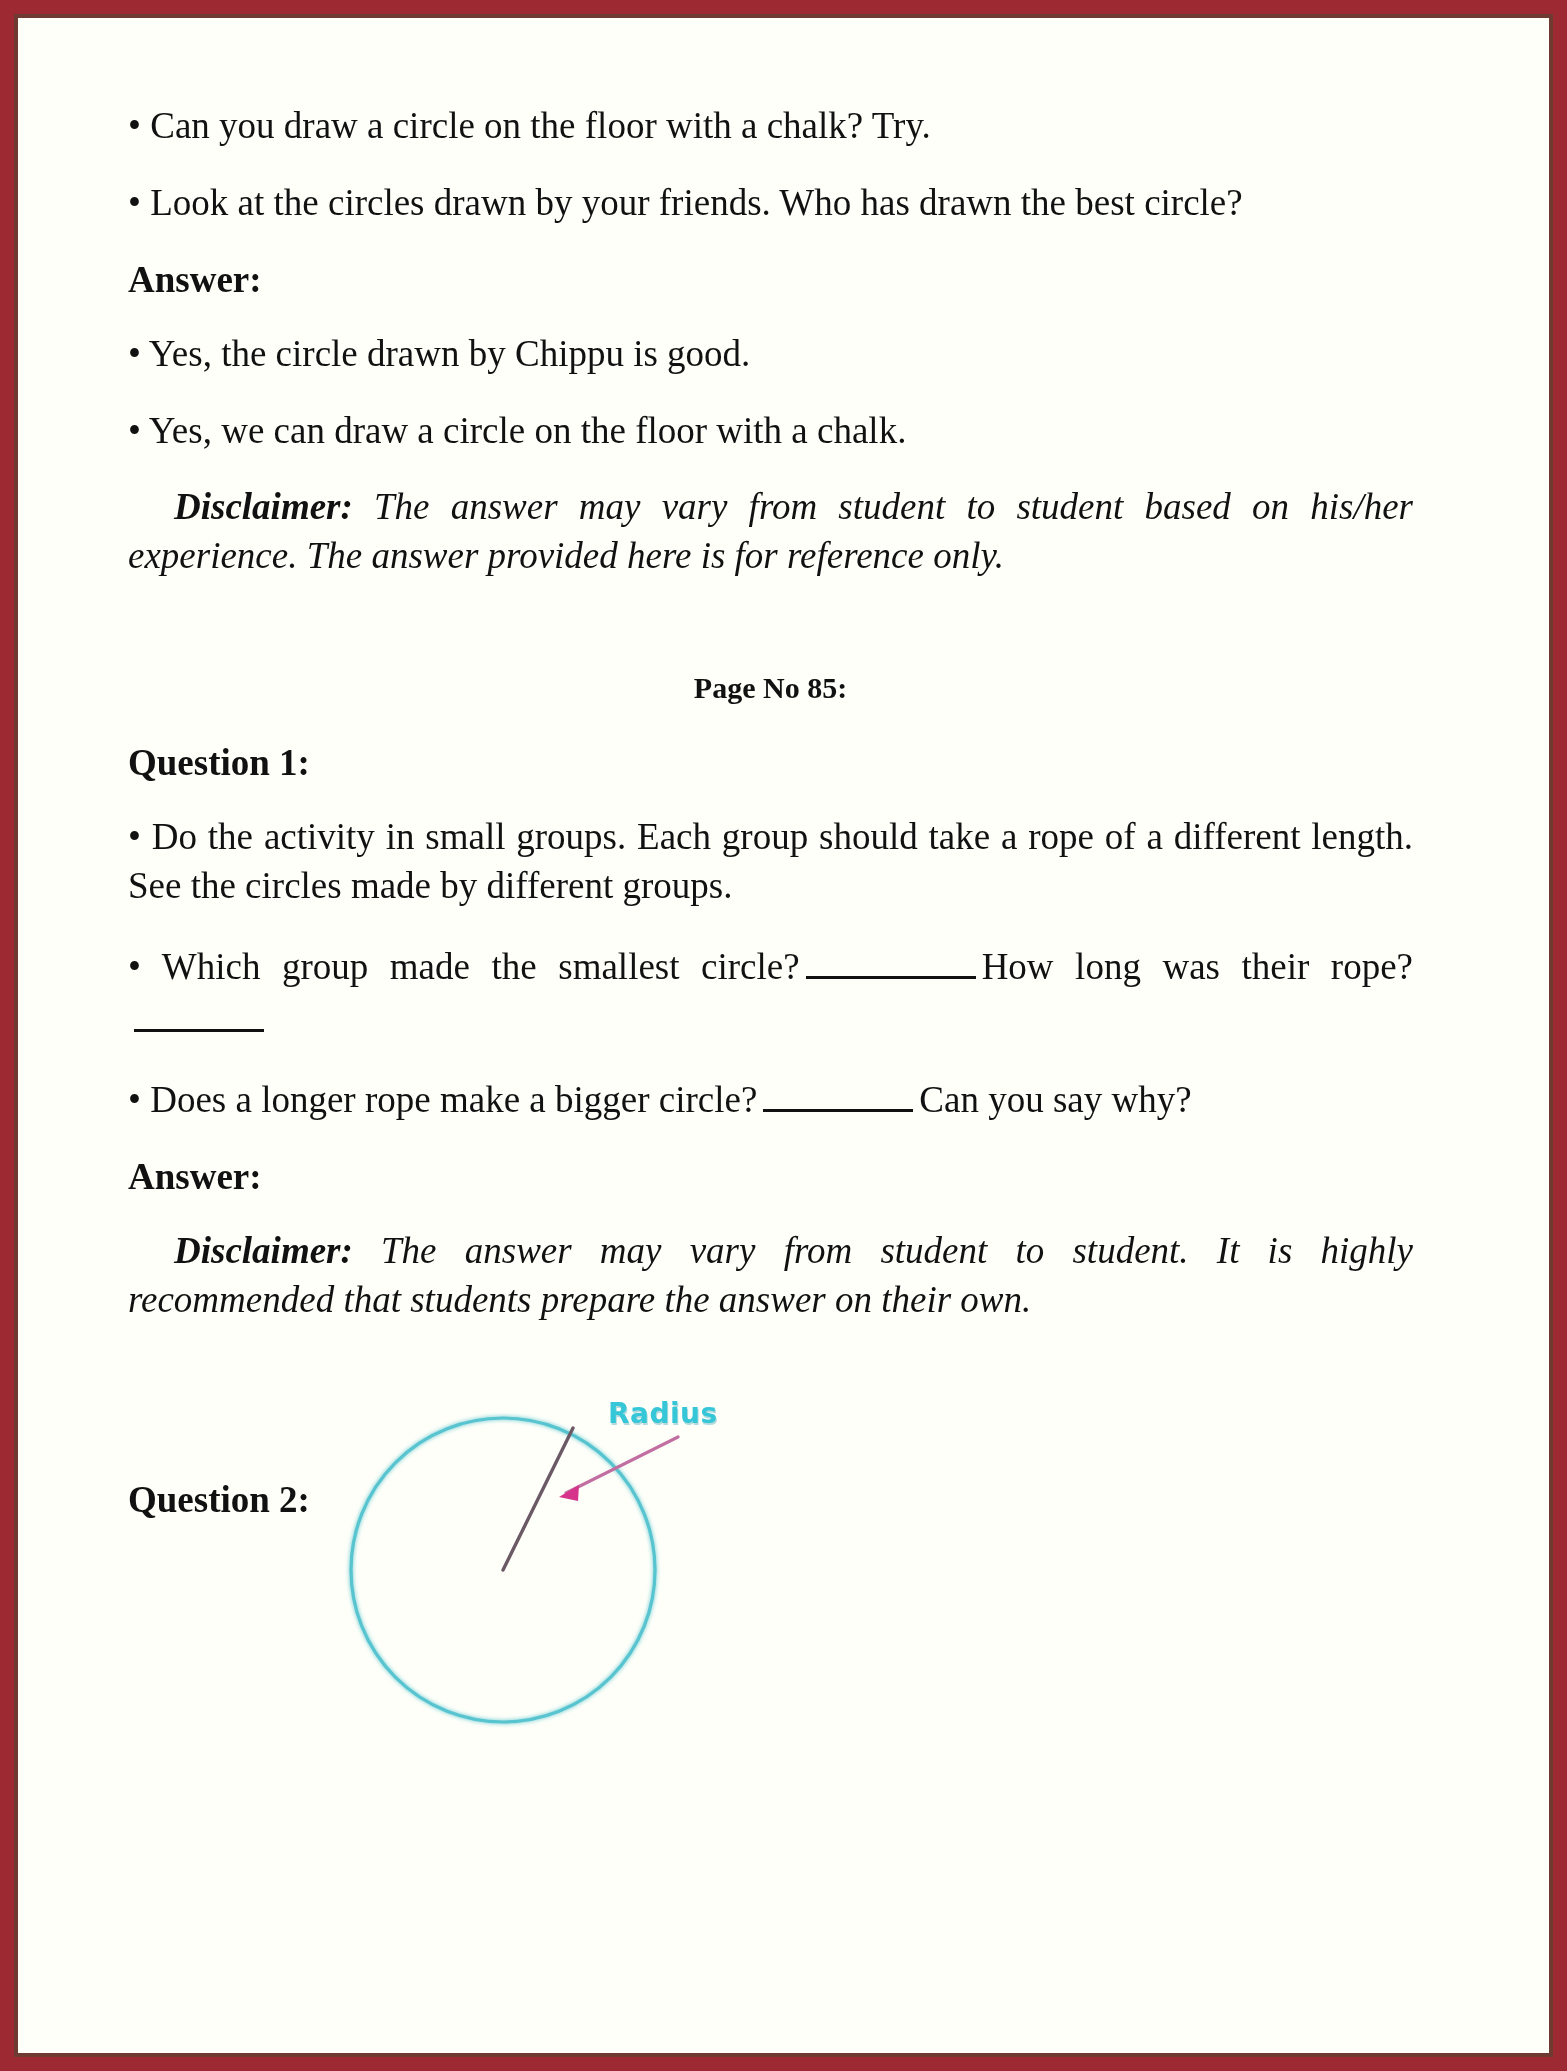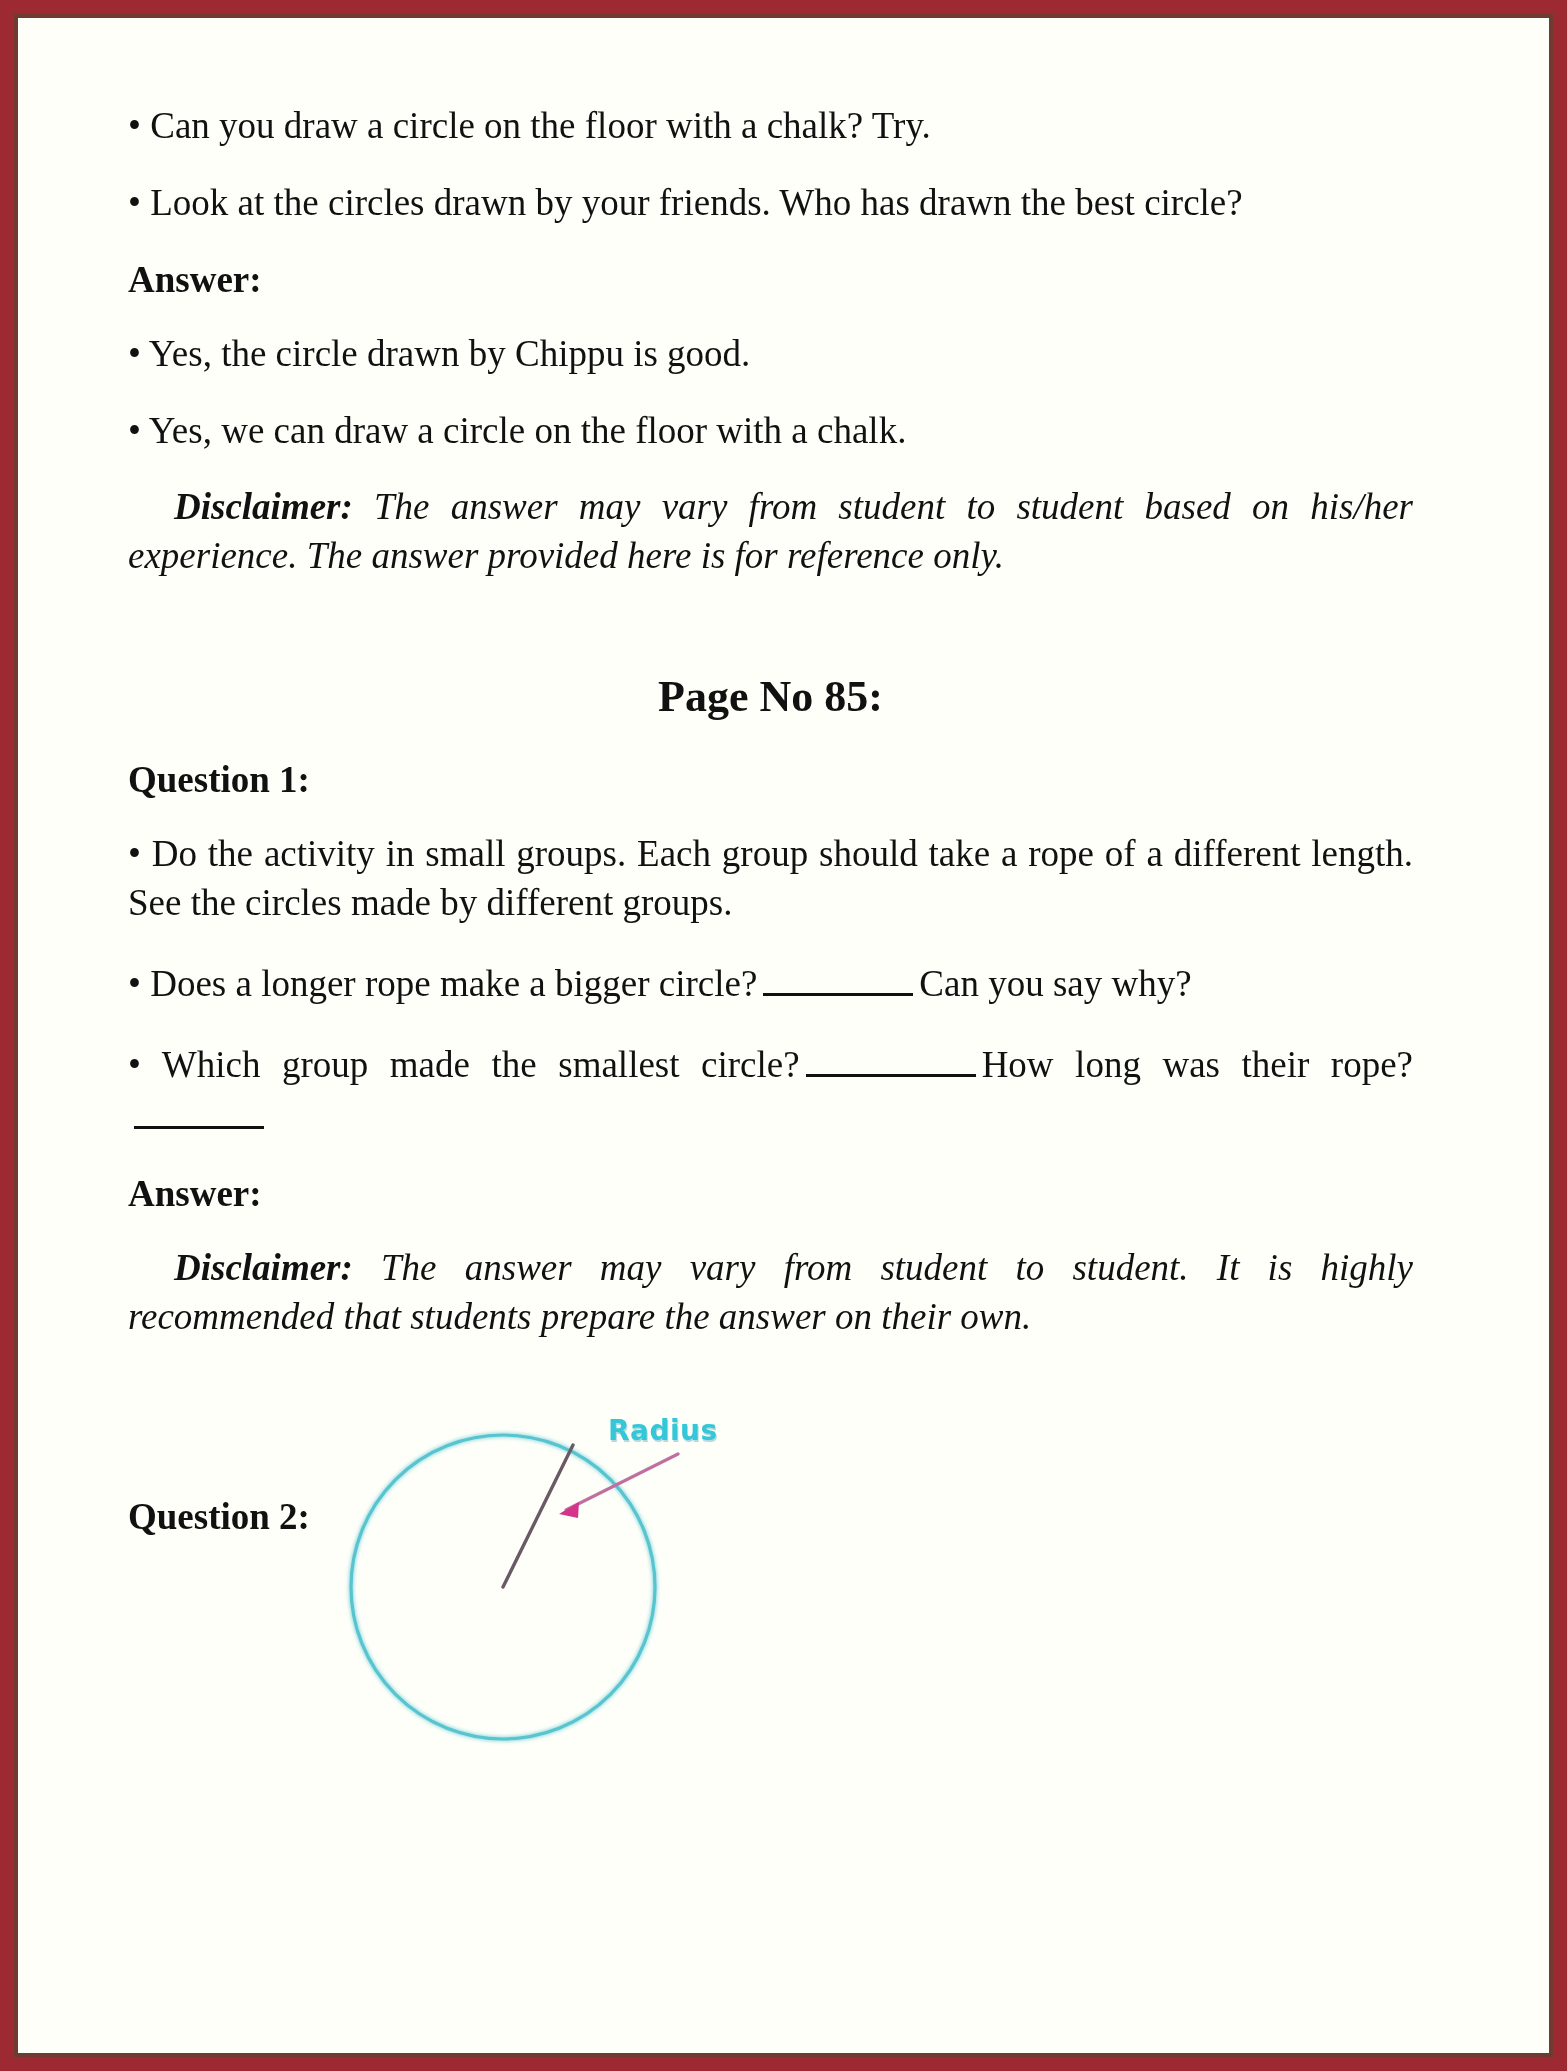--- a/index.html
+++ b/index.html
@@ -73,21 +73,21 @@
   .heading {
     margin: 0 0 26px 0;
     font-size: 37px;
     font-weight: bold;
     color: #111111;
     line-height: 1.3;
   }
 
   .page-no {
     margin: 0 0 34px 0;
-    font-size: 44px;
+    font-size: 30px;
     font-weight: bold;
     text-align: center;
     color: #111111;
   }
 
   .disclaimer {
     margin: 0 0 28px 0;
     font-size: 37px;
     line-height: 1.32;
     font-style: italic;
@@ -174,23 +174,23 @@
       <p class="disclaimer"><b>Disclaimer:</b><span> The answer may vary from student to student based on his/her experience. The answer provided here is for reference only.</span></p>
 
       <div class="spacer-lg"></div>
 
       <p class="page-no">Page No 85:</p>
 
       <p class="heading">Question 1:</p>
 
       <p class="body-line">• Do the activity in small groups. Each group should take a rope of a different length. See the circles made by different groups.</p>
 
+      <p class="bullet-row"><span>• Which group made the smallest circle?</span><span class="blank w1"></span><span>How long was their rope?</span><span class="blank w2"></span></p>
+
       <p class="bullet-row nojust"><span>• Does a longer rope make a bigger circle?</span><span class="blank w3"></span><span>Can you say why?</span></p>
-
-      <p class="bullet-row"><span>• Which group made the smallest circle?</span><span class="blank w1"></span><span>How long was their rope?</span><span class="blank w2"></span></p>
 
       <p class="heading">Answer:</p>
 
       <p class="disclaimer"><b>Disclaimer:</b><span> The answer may vary from student to student. It is highly recommended that students prepare the answer on their own.</span></p>
 
       <div class="spacer-md"></div>
 
       <div class="q2-block">
 
         <div class="q2-label">Question 2:</div>

